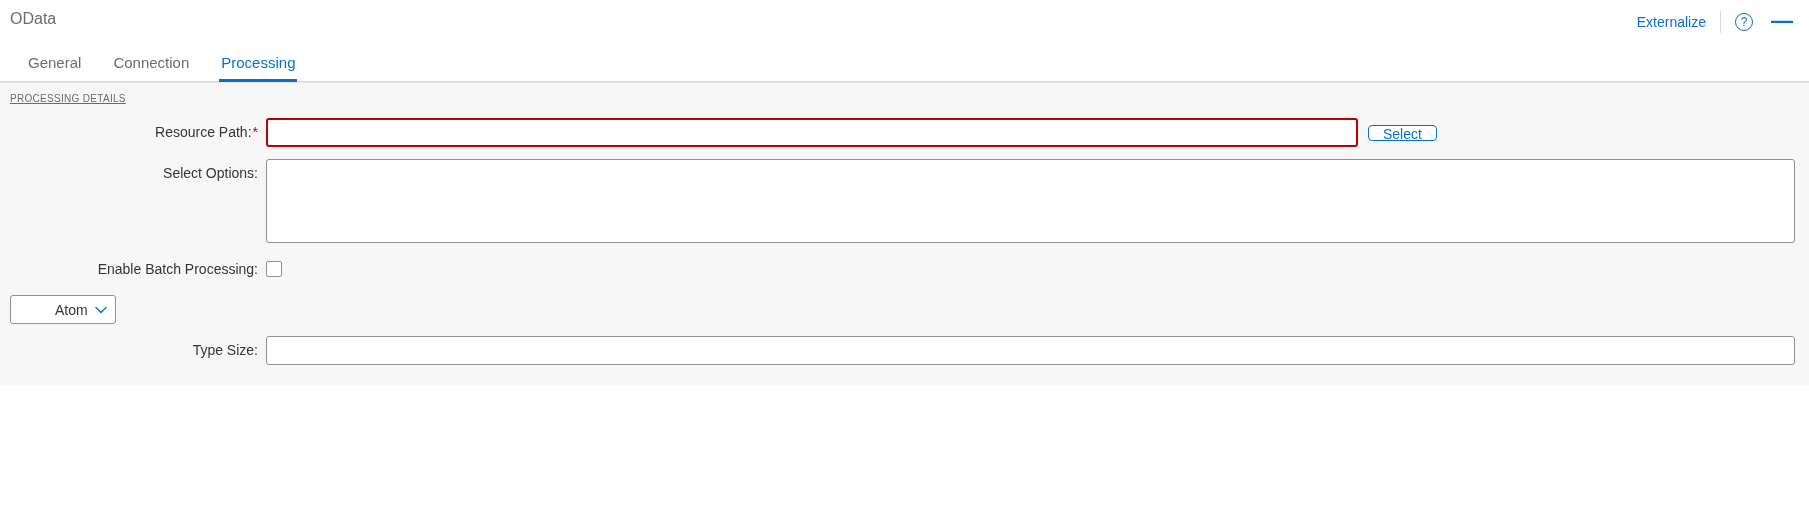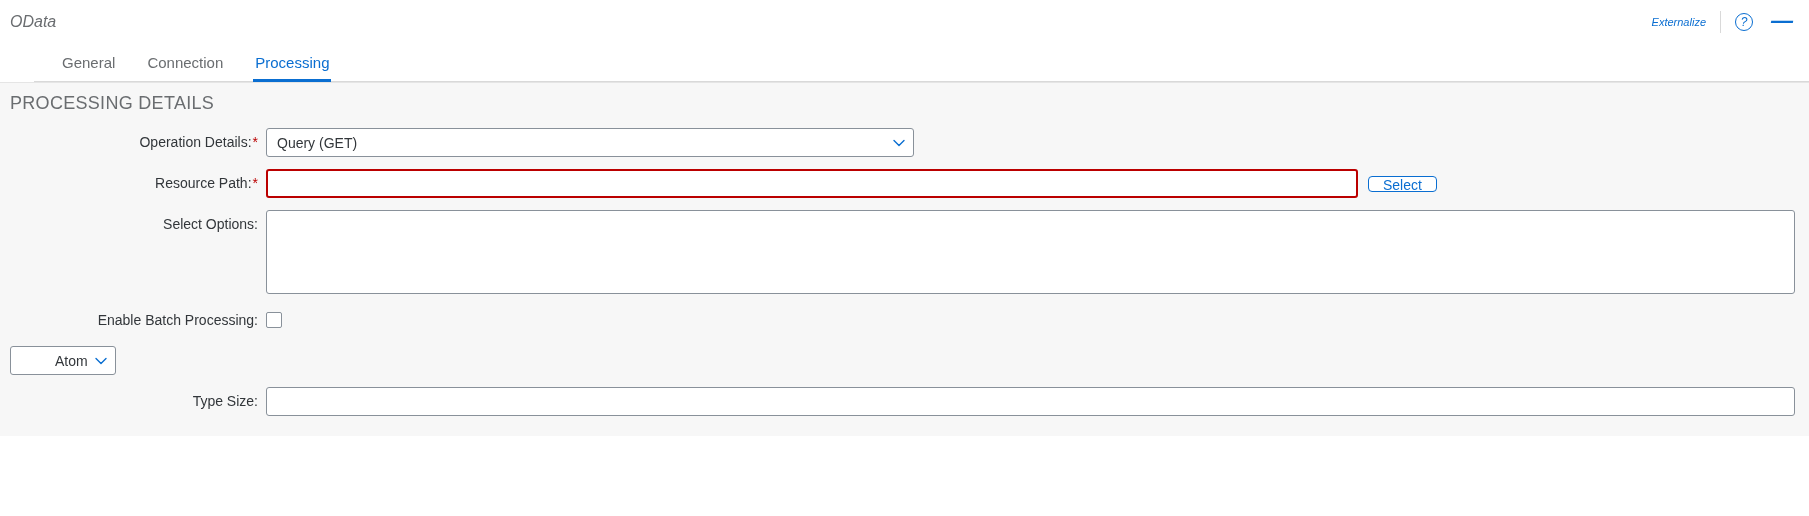--- a/index.html
+++ b/index.html
@@ -5,38 +5,36 @@
   * { box-sizing: border-box; margin: 0; padding: 0; }
   body {
     font-family: Arial, Helvetica, sans-serif;
     font-size: 14px;
     color: #32363a;
     background: #fff;
     width: 1809px;
   }
   .header {
     display: flex;
-    align-items: center;
     justify-content: space-between;
     padding: 10px 16px 0 10px;
     background: #fff;
-    font-style: italic;
   }
   .header-title {
     font-size: 16px;
     color: #6a6d70;
   }
   .header-actions {
     display: flex;
     align-items: center;
     gap: 18px;
   }
   .externalize {
     color: #0a6ed1;
-    font-size: 11px;
+    font-size: 14px;
     cursor: pointer;
   }
   .help-icon {
     width: 18px;
     height: 18px;
     border: 1.3px solid #0a6ed1;
     border-radius: 50%;
     color: #0a6ed1;
     font-size: 12px;
     display: flex;
@@ -56,21 +54,20 @@
     font-weight: bold;
     cursor: pointer;
     line-height: 1;
     padding-bottom: 2px;
   }
   .tabs {
     display: flex;
     gap: 32px;
     padding: 20px 0 0 28px;
     border-bottom: 1px solid #d9d9d9;
-    margin-left: 34px;
   }
   .tab {
     font-size: 15px;
     color: #6a6d70;
     padding-bottom: 10px;
     cursor: pointer;
     position: relative;
   }
   .tab.active {
     color: #0a6ed1;
@@ -83,24 +80,25 @@
     bottom: -1px;
     height: 3px;
     background: #0a6ed1;
   }
   .content {
     background: #f7f7f7;
     padding: 10px 10px 20px 10px;
     border-top: 1px solid #e5e5e5;
   }
   .section-title {
-    font-size: 18px;
+    font-size: 10px;
     color: #6a6d70;
     letter-spacing: 0.3px;
     margin-bottom: 14px;
+    text-decoration: underline;
   }
   .form-row {
     display: flex;
     align-items: flex-start;
     margin-bottom: 12px;
   }
   .form-label {
     width: 256px;
     text-align: right;
     padding-right: 8px;
@@ -207,35 +205,20 @@
 
 <div class="tabs">
   <div class="tab">General</div>
   <div class="tab">Connection</div>
   <div class="tab active">Processing</div>
 </div>
 
 <div class="content">
   <div class="section-title">PROCESSING DETAILS</div>
 
-  <div class="form-row">
-    <div class="form-label">
-      <span>Operation Details:</span><span class="req">*</span>
-    </div>
-    <div class="form-control">
-      <div class="select opdetails">
-        <span>Query (GET)</span>
-        <span class="chevron">
-          <svg viewBox="0 0 12 12">
-              <path d="M1 3.5 L6 8.5 L11 3.5" stroke="#0a6ed1" stroke-width="1.4" fill="none" stroke-linecap="round" stroke-linejoin="round"></path>
-            </svg>
-        </span>
-      </div>
-    </div>
-  </div>
 
   <div class="form-row">
     <div class="form-label">
       <span>Resource Path:</span><span class="req">*</span>
     </div>
     <div class="form-control">
       <div class="input-res-wrap">
         <input type="text" class="input-text error" style="width: 100%;" value="">
       </div>
       <button class="btn">Select</button>

